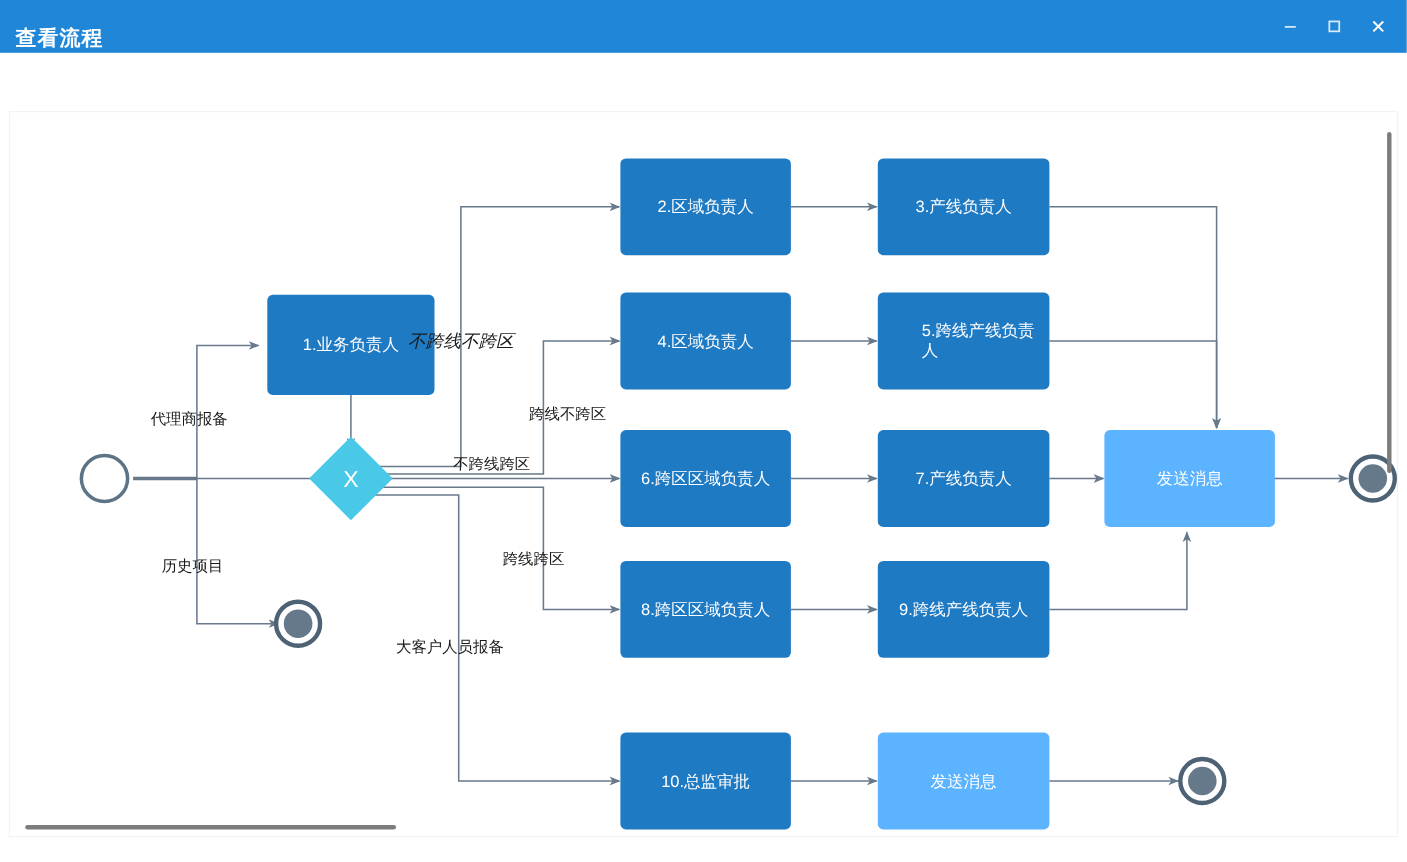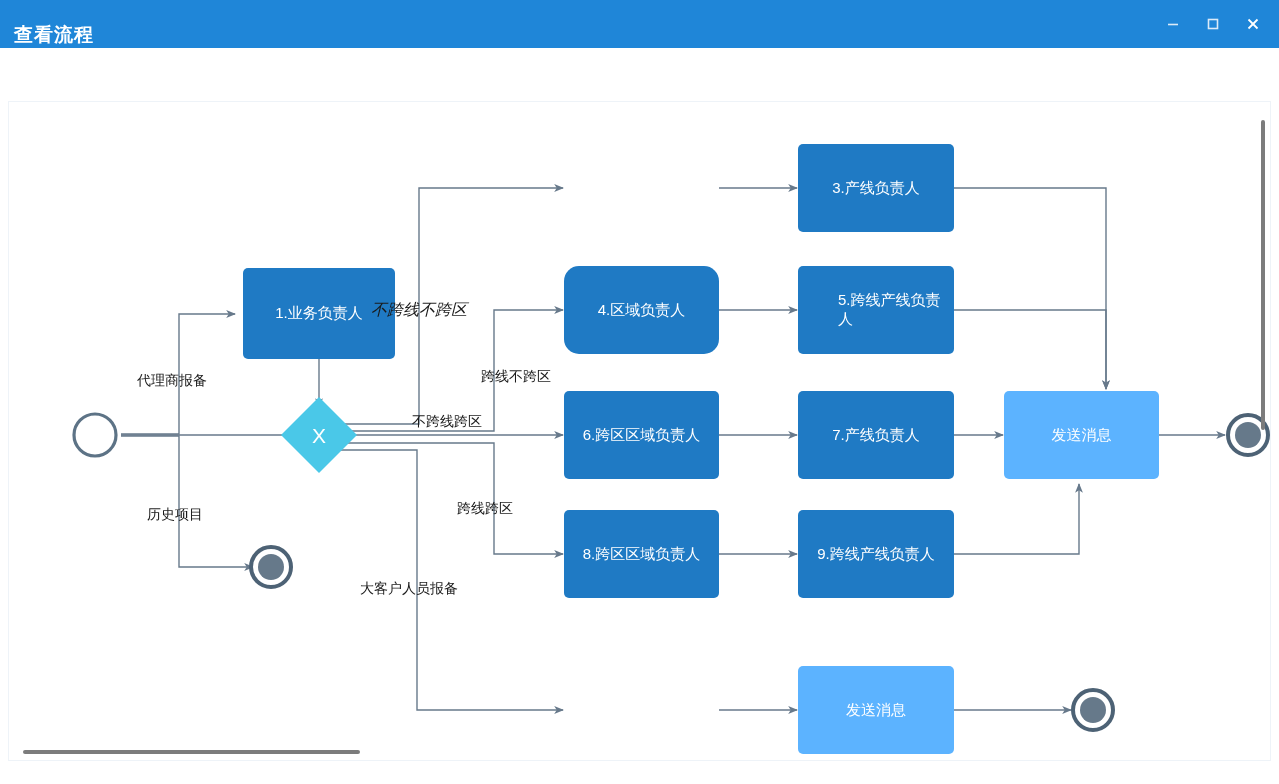--- a/index.html
+++ b/index.html
@@ -268,31 +268,33 @@
         </g>
 
         <g>
           <polygon points="310,295 348,333 310,371 272,333" fill="#4ac8e8"></polygon>
           <text x="310" y="341" text-anchor="middle" fill="#ffffff" font-family="Liberation Sans, sans-serif" font-size="21">X</text>
         </g>
       </svg>
 
       <div class="node task" style="left:234px; top:166px; width:152px; height:91px;">1.业务负责人</div>
 
+      <div class="node task" style="left:555px; top:42px;  width:155px; height:88px;">2.区域负责人</div>
       <div class="node task" style="left:789px; top:42px;  width:156px; height:88px;">3.产线负责人</div>
 
-      <div class="node task" style="left:555px; top:164px; width:155px; height:88px;border-radius:15px;">4.区域负责人</div>
+      <div class="node task" style="left:555px; top:164px; width:155px; height:88px;">4.区域负责人</div>
       <div class="node task" style="left:789px; top:164px; width:156px; height:88px;padding-left:40px;">5.跨线产线负责人</div>
 
       <div class="node task" style="left:555px; top:289px; width:155px; height:88px;">6.跨区区域负责人</div>
       <div class="node task" style="left:789px; top:289px; width:156px; height:88px;">7.产线负责人</div>
 
       <div class="node task" style="left:555px; top:408px; width:155px; height:88px;">8.跨区区域负责人</div>
       <div class="node task" style="left:789px; top:408px; width:156px; height:88px;">9.跨线产线负责人</div>
 
+      <div class="node task" style="left:555px; top:564px; width:155px; height:88px;">10.总监审批</div>
 
       <div class="node message" style="left:995px; top:289px; width:155px; height:88px;">发送消息</div>
       <div class="node message" style="left:789px; top:564px; width:156px; height:88px;">发送消息</div>
 
       <div class="edge-label" style="left:128px; top:270px;">代理商报备</div>
       <div class="edge-label" style="left:138px; top:404px;">历史项目</div>
       <div class="edge-label" style="left:362px; top:198px; font-size:16px;font-style:italic;">不跨线不跨区</div>
       <div class="edge-label" style="left:441px; top:266px;margin-left:31px;">跨线不跨区</div>
       <div class="edge-label" style="left:403px; top:311px;">不跨线跨区</div>
       <div class="edge-label" style="left:448px; top:398px;">跨线跨区</div>

